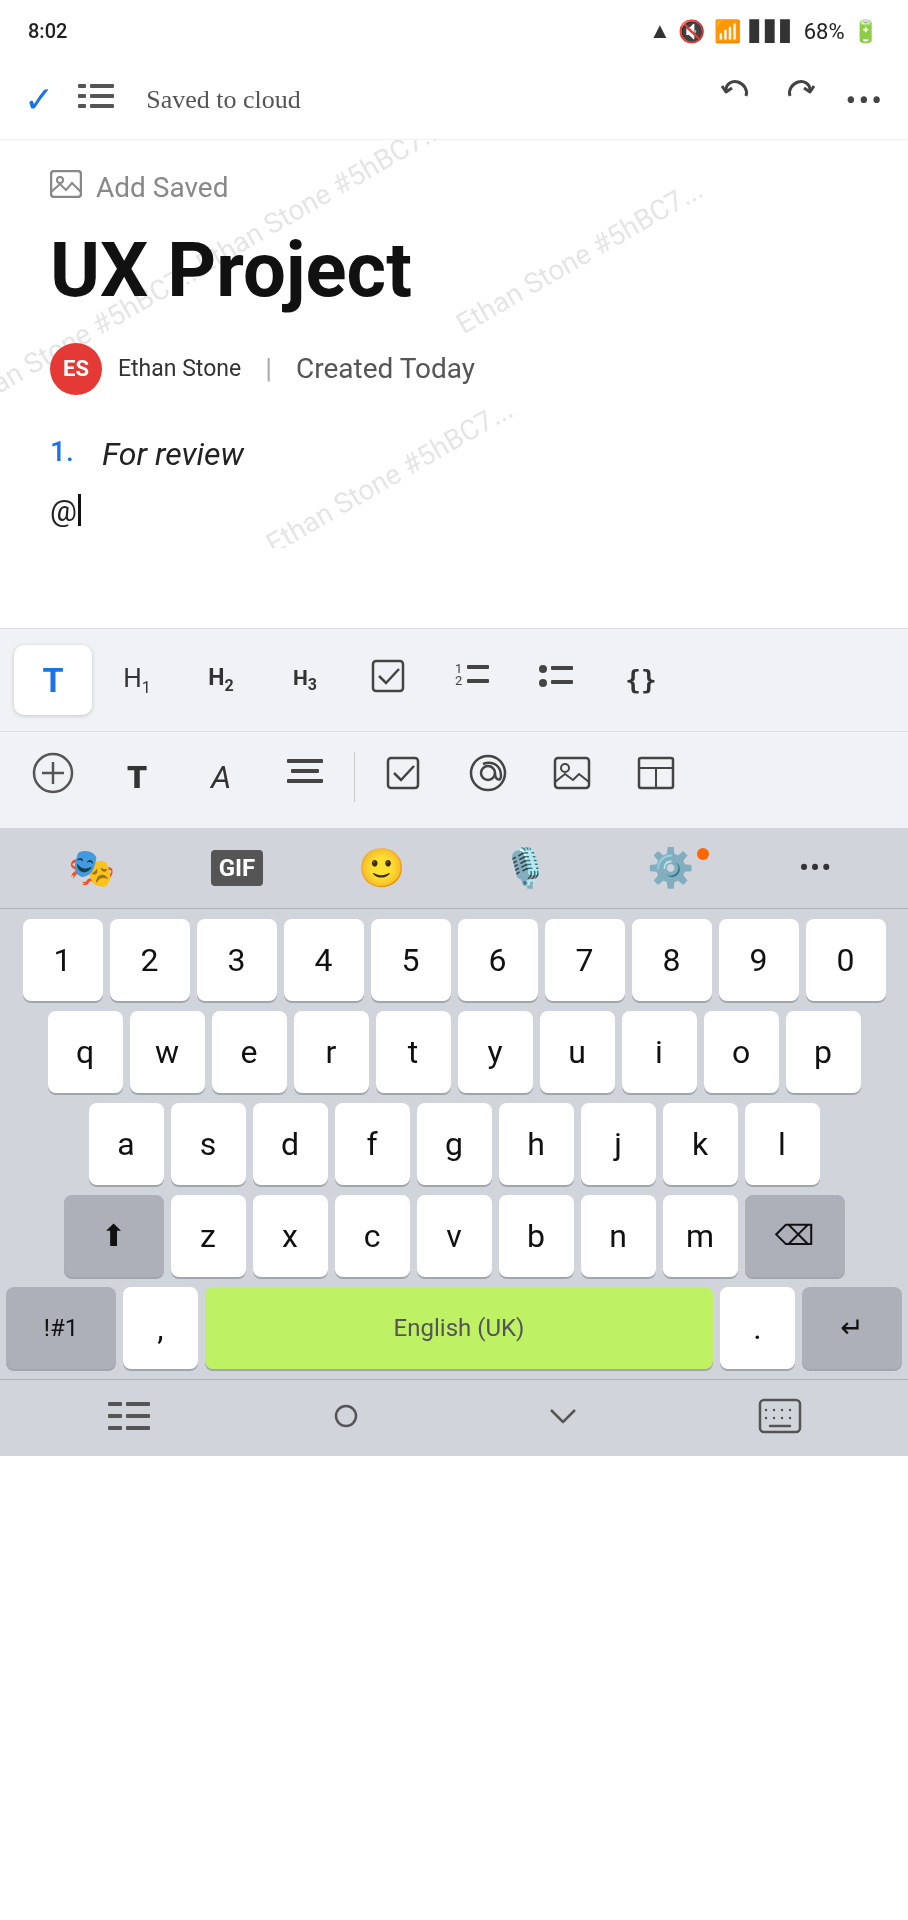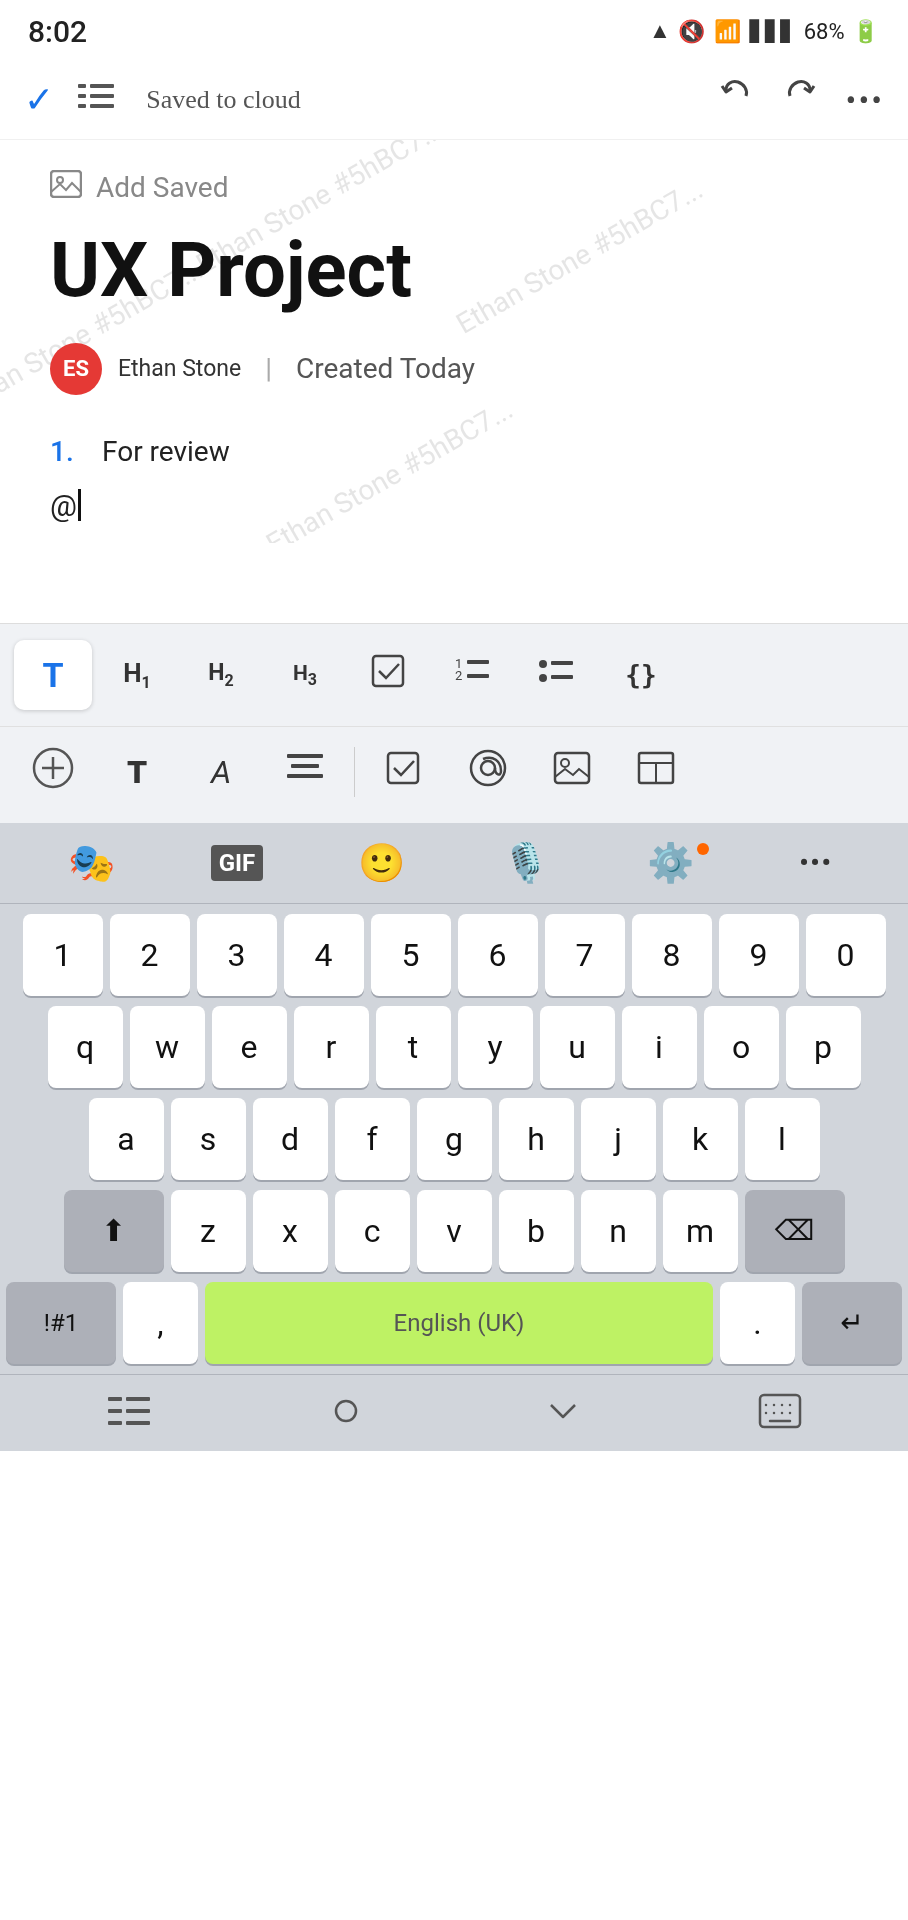--- a/index.html
+++ b/index.html
@@ -16,21 +16,21 @@
     
     .status-bar {
       display: flex;
       justify-content: space-between;
       align-items: center;
       padding: 10px 28px 8px 28px;
       background: #fff;
       height: 60px;
     }
     .status-time {
-      font-size: 30px;
+      font-size: 20px;
       font-weight: 500;
       color: #222;
     }
     .status-icons {
       display: flex;
       align-items: center;
       gap: 8px;
       font-size: 20px;
       color: #333;
     }
@@ -179,22 +179,23 @@
       gap: 16px;
       margin-bottom: 20px;
     }
     .list-number {
       font-size: 28px;
       color: #1a73e8;
       font-weight: 500;
       min-width: 36px;
     }
     .list-text {
-      font-size: 28px;
+      font-size: 32px;
       color: #222;
+      font-style: italic;
     }
 
     
     .at-cursor-row {
       display: flex;
       align-items: center;
       margin-top: 12px;
       position: relative;
       z-index: 1;
     }
@@ -235,21 +236,21 @@
       color: #333;
       cursor: pointer;
       background: transparent;
     }
     .fmt-btn.active {
       background: #fff;
       box-shadow: 0 1px 4px rgba(0,0,0,0.18);
       color: #1a73e8;
       font-weight: 700;
     }
-    .fmt-btn-h1 { font-size: 26px; font-weight: 700; }
+    .fmt-btn-h1 { font-size: 26px; font-weight: 400; }
     .fmt-btn-h2 { font-size: 23px; font-weight: 700; }
     .fmt-btn-h3 { font-size: 21px; font-weight: 700; }
 
     
     .action-toolbar {
       display: flex;
       align-items: center;
       background: #f0f2f5;
       padding: 10px 14px 16px 14px;
       gap: 6px;

